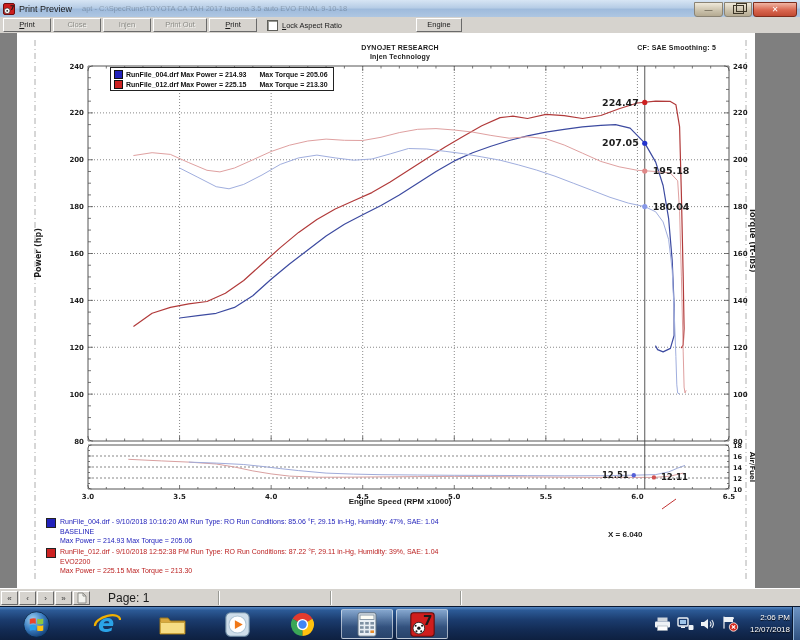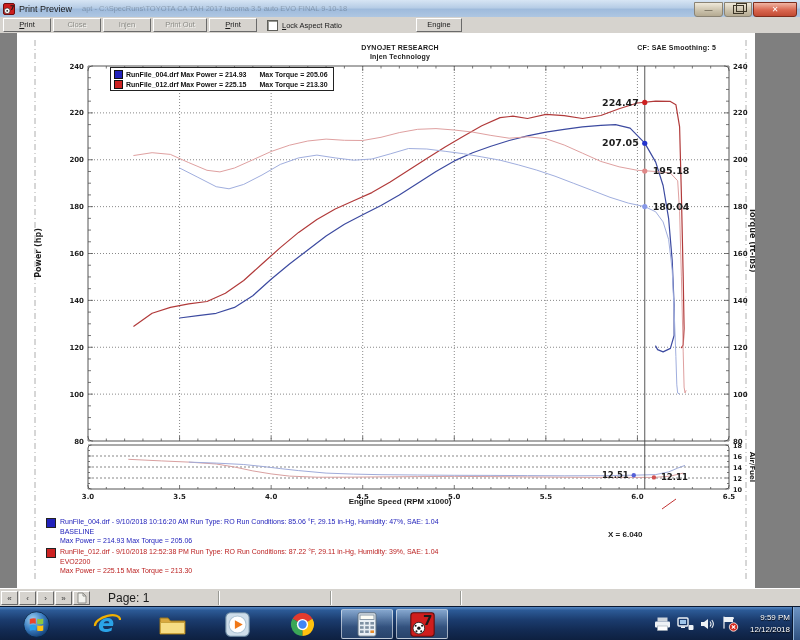--- a/index.html
+++ b/index.html
@@ -534,17 +534,17 @@
     </svg>
     <svg width="18" height="16" viewBox="0 0 18 16">
       <path d="M3,1 L12,1 Q14,2.2 12,3.4 L12,6 L3,6 Z" fill="#eef2f6"></path>
       <rect x="2.4" y="0.6" width="1.2" height="12" fill="#eef2f6"></rect>
       <circle cx="12.5" cy="11" r="4.2" fill="#d42a1e" stroke="#fff" stroke-width="0.8"></circle>
       <path d="M10.8,9.3 L14.2,12.7 M14.2,9.3 L10.8,12.7" stroke="#fff" stroke-width="1.2"></path>
     </svg>
   </div>
 
   <div class="clock">
-    <div>9:59 PM</div>
-    <div>12/12/2018</div>
+    <div>2:06 PM</div>
+    <div>12/07/2018</div>
   </div>
   <div class="showdesk"></div>
 </div>
 
 </body></html>

